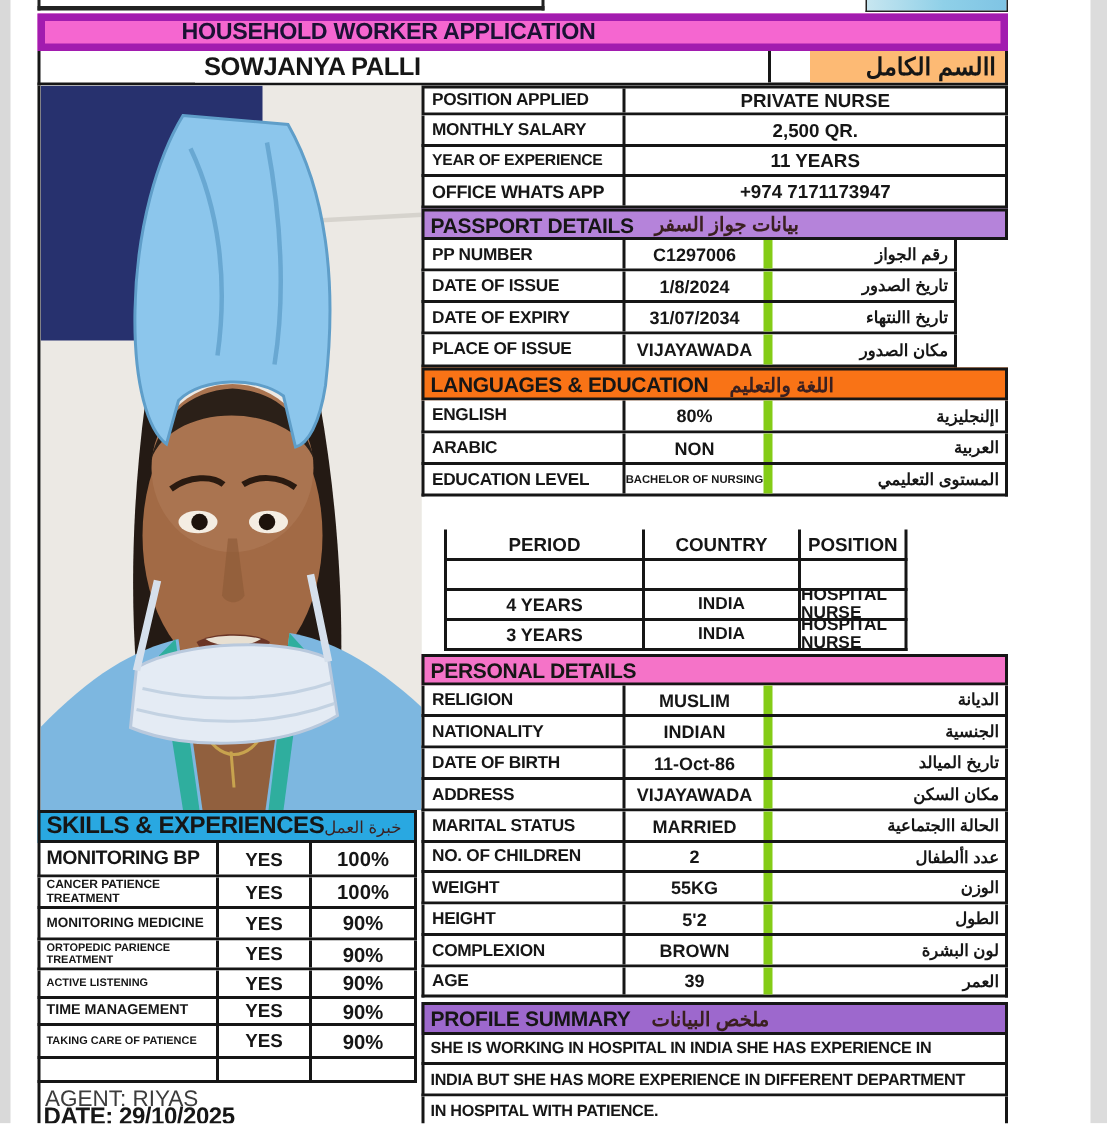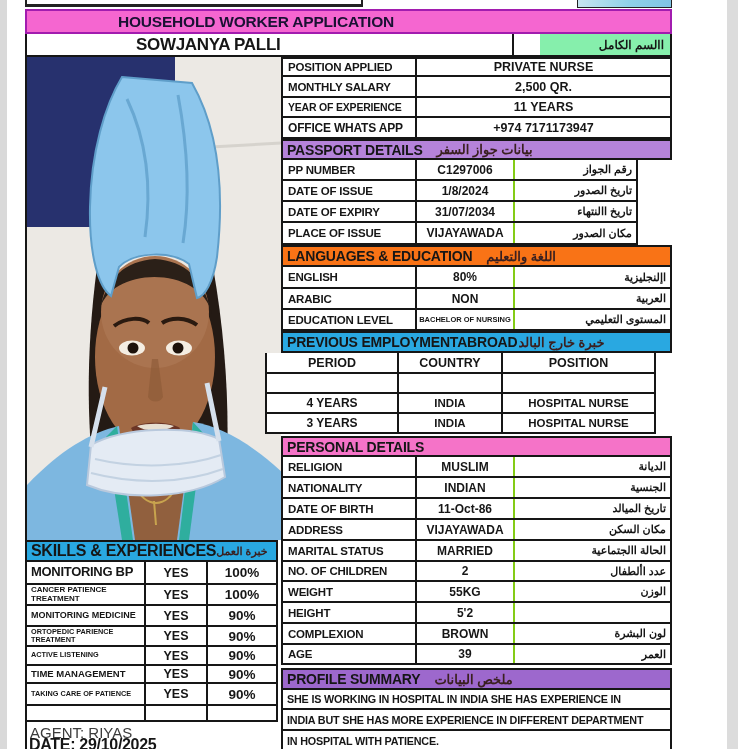--- a/index.html
+++ b/index.html
@@ -14,70 +14,70 @@
   .edge-r{left:727px;top:0;width:11px;height:749px;background:#dcdcdc;}
 
   
   .top-line{left:25px;top:0;width:338px;height:7px;border-left:2px solid #222;
             border-right:2px solid #222;border-bottom:3px solid #222;background:#fff;}
   .top-frag{left:577px;top:0;width:95px;height:8px;border:1px solid #222;border-top:none;
             background:linear-gradient(90deg,#c7e6f0,#8fd0e8 55%,#7fc4e4);}
 
   
   .title-bar{left:25px;top:9px;width:647px;height:25px;background:#f566d0;
-             border:2px solid #a21caf;display:flex;align-items:center;}
+             border:5px solid #a21caf;display:flex;align-items:center;}
   .title-inner{width:458px;text-align:center;font-weight:700;font-size:15.5px;
                letter-spacing:-0.2px;color:#1a1133;}
 
   
   .fn-row{left:25px;top:34px;width:647px;height:23px;display:flex;border:2px solid #161616;border-top:none;}
   .fn-label{width:103px;background:#29a8e1;display:flex;align-items:center;padding-left:6px;
             font-weight:700;font-size:13.5px;color:#0e2744;border-right:2px solid #161616;box-sizing:border-box;margin-top:44px;}
   .fn-value{width:384px;background:#fff;display:flex;align-items:center;padding-left:6px;
             font-weight:700;font-size:17px;letter-spacing:-0.3px;border-right:2px solid #161616;box-sizing:border-box;}
-  .fn-ar{flex:1;background:#86efac;display:flex;align-items:center;justify-content:flex-end;
-         padding-right:6px;font-weight:700;font-size:12px;box-sizing:border-box;margin-left:26px;}
+  .fn-ar{flex:1;background:#fdba74;display:flex;align-items:center;justify-content:flex-end;
+         padding-right:6px;font-weight:700;font-size:16px;box-sizing:border-box;margin-left:26px;}
 
   
   .photo{left:25px;top:57px;width:256px;height:483px;border-left:2px solid #161616;
          background:#ece9e4;overflow:hidden;}
 
   
   .tbl{position:absolute;box-sizing:border-box;}
   .r{display:flex;align-items:stretch;background:#fff;border:2px solid #161616;border-top:none;box-sizing:border-box;}
   .r.first{border-top:2px solid #161616;}
   .c{display:flex;align-items:center;box-sizing:border-box;overflow:hidden;}
   .lab{width:134px;padding-left:5px;font-weight:700;font-size:11.5px;letter-spacing:-0.2px;
        border-right:2px solid #161616;}
   .val{flex:1;justify-content:center;font-weight:700;font-size:12.5px;}
-  .val2{width:98px;justify-content:center;font-weight:700;font-size:12px;border-right:2px solid #84cc16;}
+  .val2{width:98px;justify-content:center;font-weight:700;font-size:12px;border-right:6px solid #84cc16;}
   .val2.small{font-size:7.5px;}
   .arc{flex:1;justify-content:flex-end;padding-right:4px;font-weight:700;font-size:11px;}
 
   
   .hdr{position:absolute;left:281px;width:391px;box-sizing:border-box;border:2px solid #161616;
        display:flex;align-items:center;}
   .hdr .en{font-weight:700;font-size:14px;letter-spacing:-0.2px;padding-left:4px;}
   .hdr .ha{font-weight:700;font-size:13px;margin-left:14px;color:#3a2020;}
   .hdr .ha.tight{margin-left:1px;}
   #hdr-passport{top:139px;height:21px;background:#b583da;}
   #hdr-languages{top:245px;height:22px;background:#f97316;}
   #hdr-employment{top:331px;height:22px;background:#29a8e1;}
   #hdr-personal{top:436px;height:21px;background:#f573c8;}
   #hdr-profile{top:668px;height:22px;background:#9d68cd;}
   #hdr-skills{left:25px;top:540px;width:253px;height:22px;background:#29a8e1;position:absolute;
               box-sizing:border-box;border:2px solid #161616;display:flex;align-items:center;}
   #hdr-skills .en{font-weight:700;font-size:16px;letter-spacing:-0.3px;padding-left:4px;}
-  #hdr-skills .ha{font-weight:700;font-size:11px;color:#3a2020;}
+  #hdr-skills .ha{font-weight:400;font-size:11px;color:#3a2020;}
 
   
   #tbl-app{left:281px;top:57px;width:391px;}
   #tbl-passport{left:281px;top:160px;width:357px;}
   #tbl-lang{left:281px;top:267px;width:391px;}
-  #tbl-emp{left:265px;top:353px;width:391px;}
+  #tbl-emp{left:296px;top:353px;width:309px;}
   #tbl-personal{left:281px;top:457px;width:391px;}
   #tbl-profile{left:281px;top:690px;width:391px;}
   #tbl-skills{left:25px;top:562px;width:253px;}
 
   .ec1{width:132px;justify-content:center;font-weight:700;font-size:12px;border-right:2px solid #161616;}
   .ec2{width:104px;justify-content:center;font-weight:700;font-size:11.5px;border-right:2px solid #161616;}
   .ec3{flex:1;justify-content:center;font-weight:700;font-size:11.5px;}
   .emp-head .c{font-size:12.5px;}
 
   .sk-name{width:119px;padding-left:4px;font-weight:700;border-right:2px solid #161616;line-height:1.1;}
@@ -210,24 +210,20 @@
       <div class="c val2">NON</div>
       <div class="c arc ar">ةيبرعلا</div>
     </div>
     <div class="r" style="height:21px">
       <div class="c lab">EDUCATION LEVEL</div>
       <div class="c val2 small">BACHELOR OF NURSING</div>
       <div class="c arc ar">يميلعتلا ىوتسملا</div>
     </div>
   </div>
 
-  <div class="hdr" id="hdr-employment">
-    <span class="en">PREVIOUS EMPLOYMENTABROAD</span>
-    <span class="ha ar tight">دلابلا جراخ ةربخ</span>
-  </div>
   <div class="tbl" id="tbl-emp">
     <div class="r emp-head" style="height:21px">
       <div class="c ec1">PERIOD</div>
       <div class="c ec2">COUNTRY</div>
       <div class="c ec3">POSITION</div>
     </div>
     <div class="r" style="height:20px">
       <div class="c ec1"></div>
       <div class="c ec2"></div>
       <div class="c ec3"></div>
@@ -279,20 +275,21 @@
       <div class="c arc ar">لافطلأا ددع</div>
     </div>
     <div class="r" style="height:21px">
       <div class="c lab">WEIGHT</div>
       <div class="c val2">55KG</div>
       <div class="c arc ar">نزولا</div>
     </div>
     <div class="r" style="height:21px">
       <div class="c lab">HEIGHT</div>
       <div class="c val2">5'2</div>
+      <div class="c arc ar">لوطلا</div>
     </div>
     <div class="r" style="height:21px">
       <div class="c lab">COMPLEXION</div>
       <div class="c val2">BROWN</div>
       <div class="c arc ar">ةرشبلا نول</div>
     </div>
     <div class="r" style="height:20px">
       <div class="c lab">AGE</div>
       <div class="c val2">39</div>
       <div class="c arc ar">رمعلا</div>

